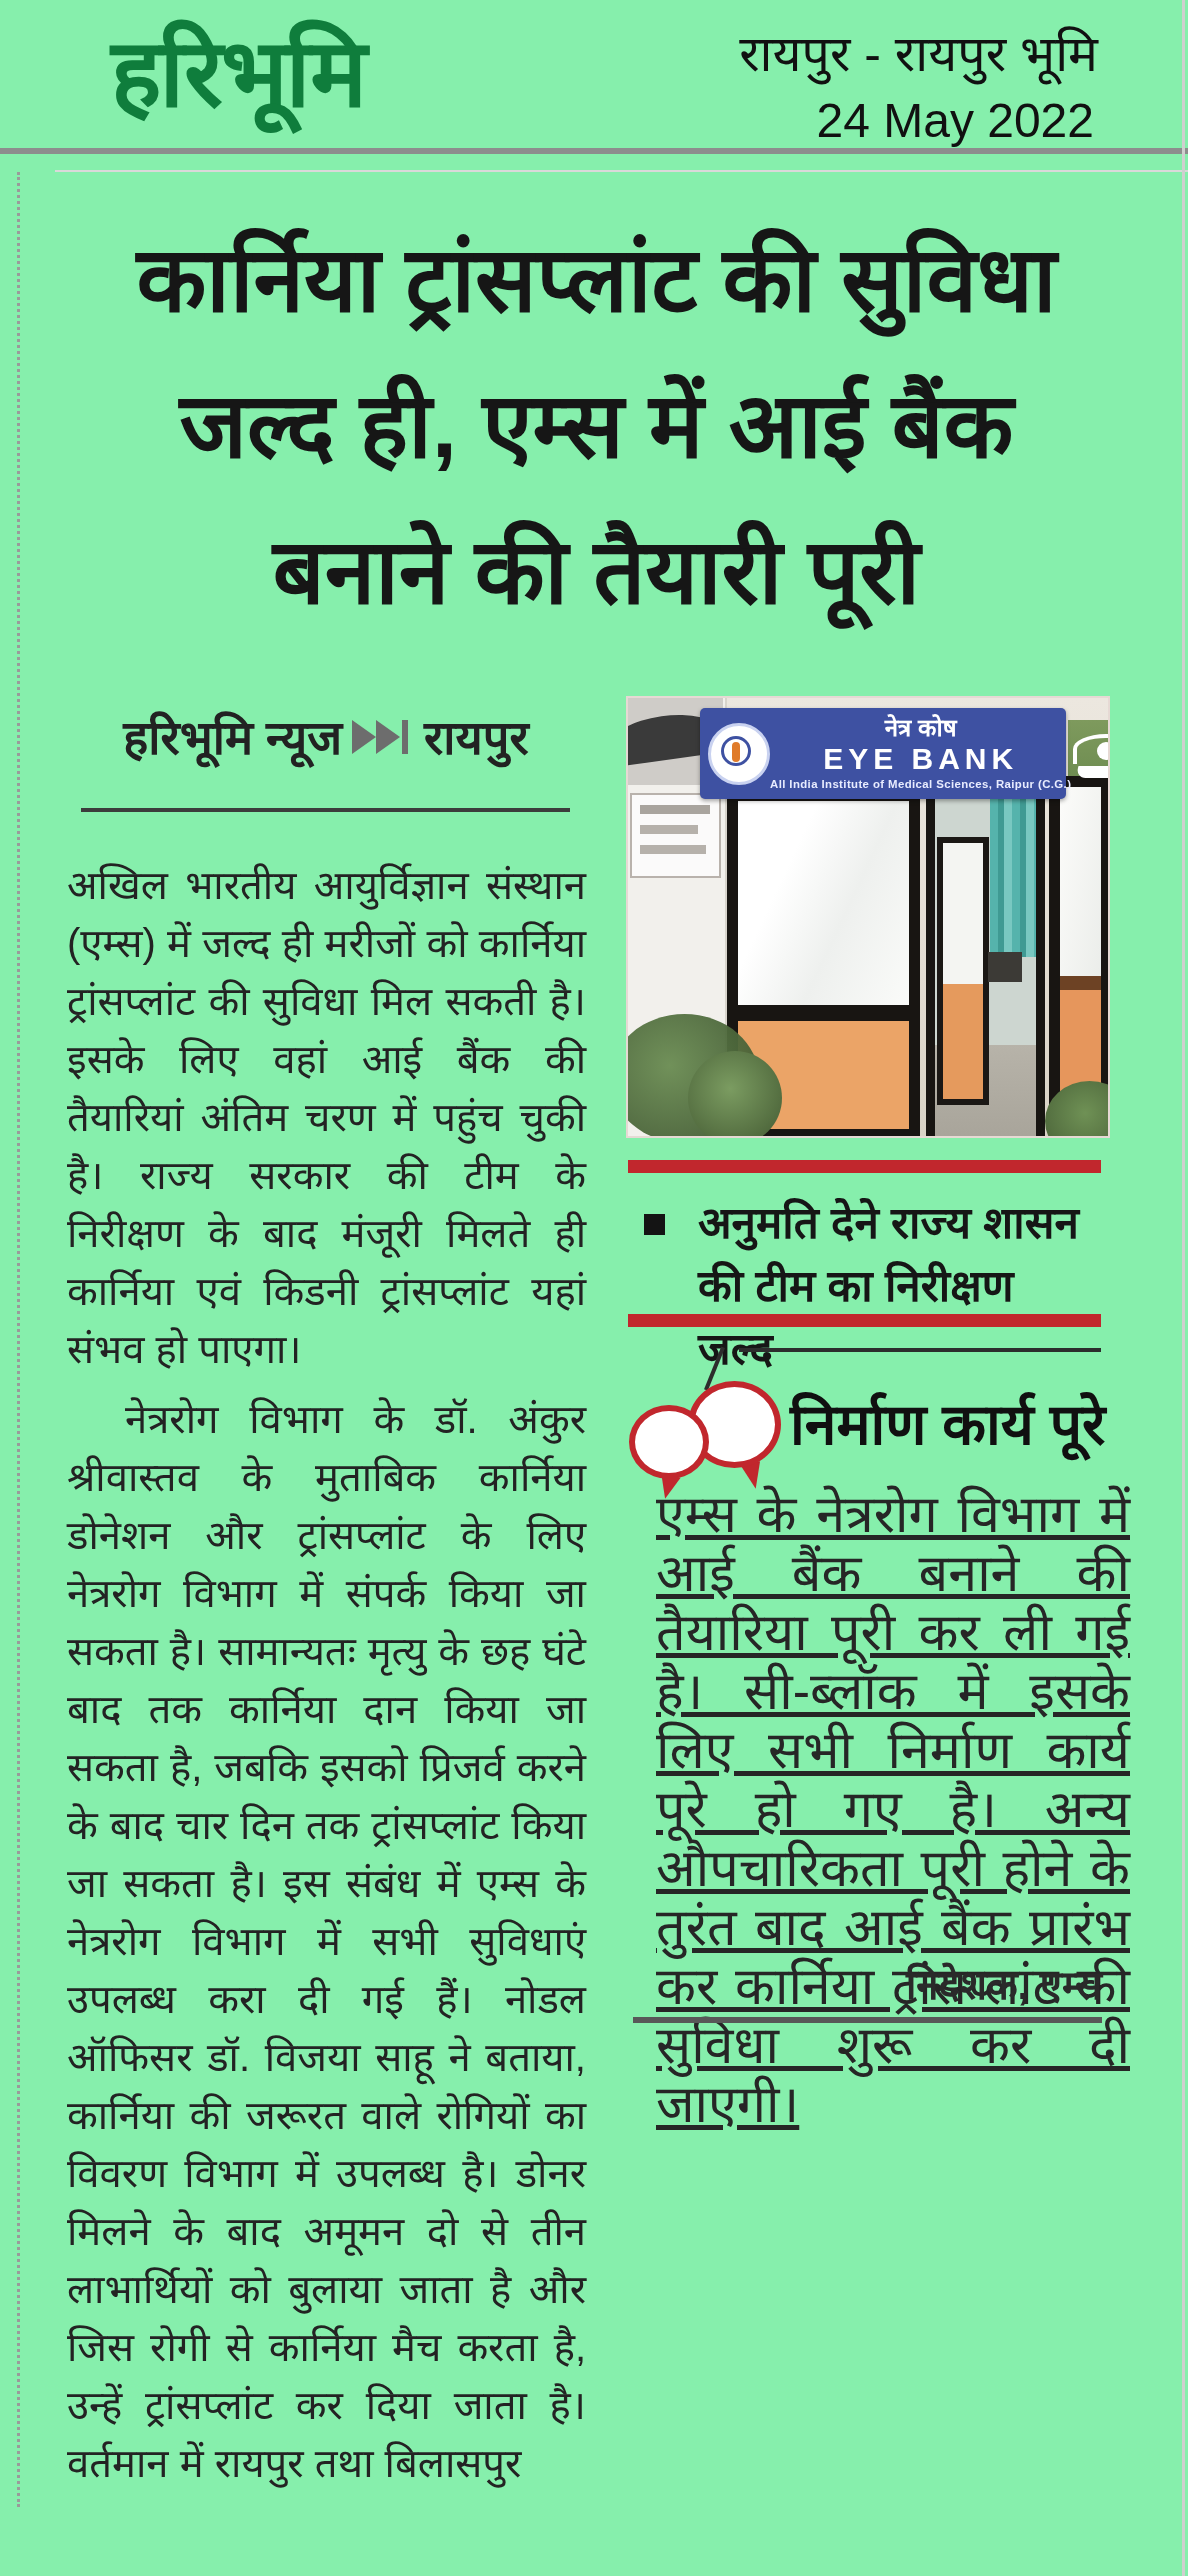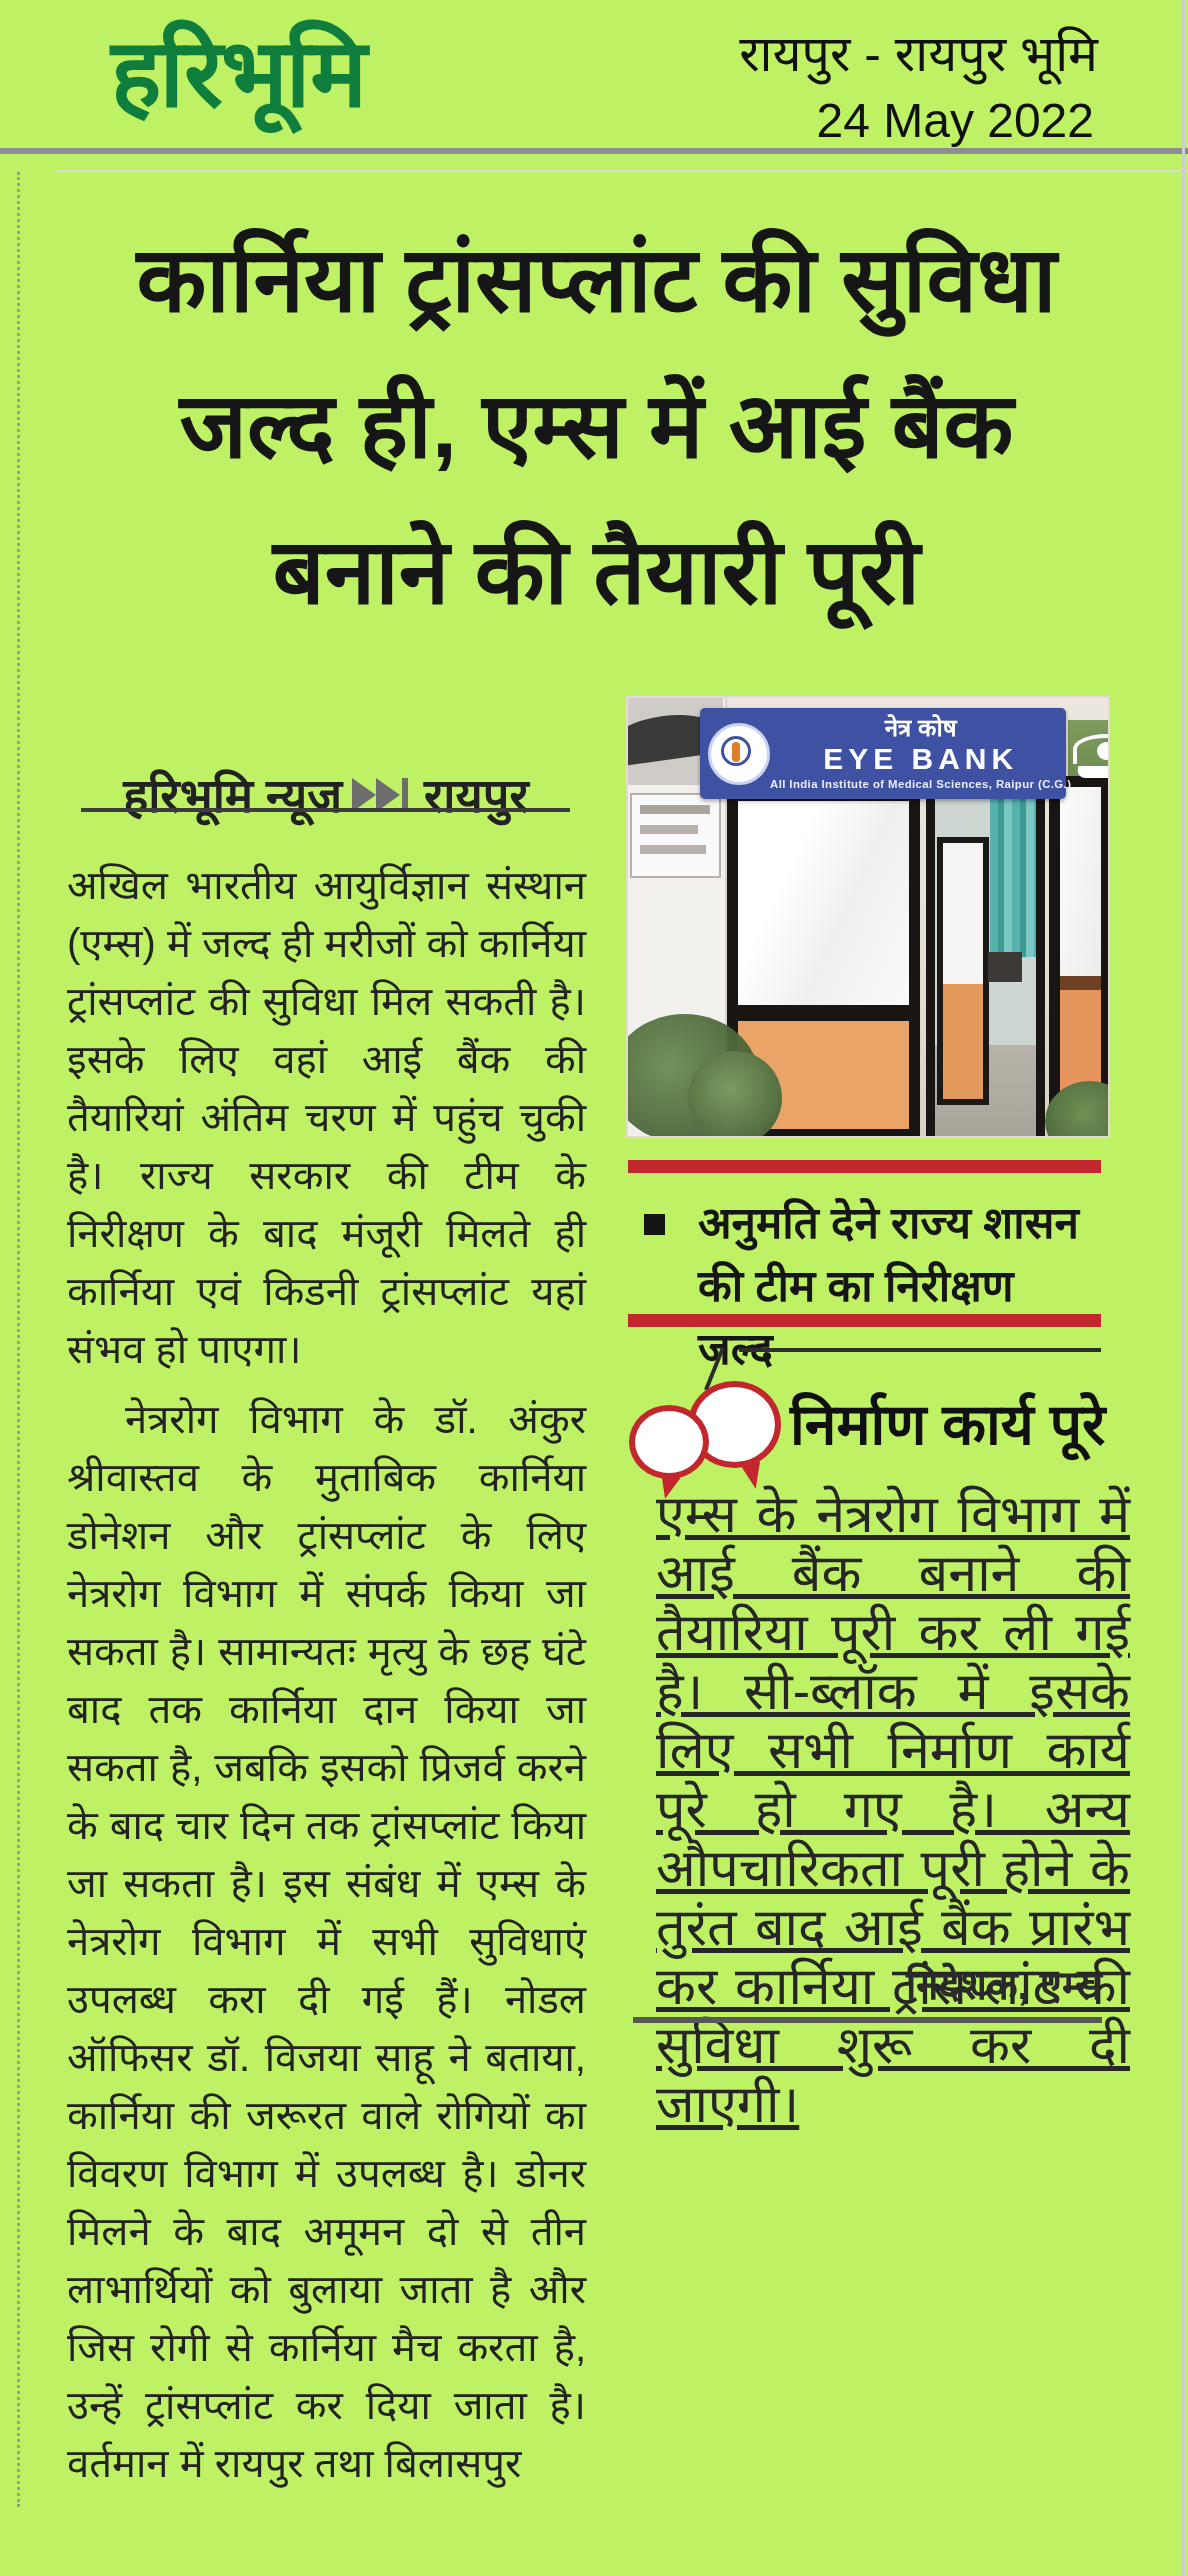--- a/index.html
+++ b/index.html
@@ -1,36 +1,36 @@
 <!DOCTYPE html>
 <html><head>
 <meta charset="utf-8">
 <style>
   html,body{margin:0;padding:0;background:#ffffff;}
-  #page{position:relative;width:1189px;height:2576px;background:#bef264;overflow:hidden;
+  #page{position:relative;width:1189px;height:2576px;background:#86efac;overflow:hidden;
         font-family:"Liberation Sans","DejaVu Sans",sans-serif;color:#1c1c1c;}
   .abs{position:absolute;}
 
   
   #masthead-logo{left:111px;top:14px;font-size:95px;font-weight:800;letter-spacing:-2px;line-height:119px;}
   #edition-line{right:91px;top:18px;font-size:50px;color:#111;white-space:nowrap;}
   #date-line{right:95px;top:93px;font-size:48px;color:#111;white-space:nowrap;}
   #masthead-rule{left:0;top:148px;width:1189px;height:6px;background:#8d8d8d;}
 
   
   #frame-top{left:55px;top:170px;width:1134px;height:0;border-top:2px solid #d9d9d9;}
   #frame-left{left:17px;top:172px;width:0;height:2335px;border-left:3px dotted #9a9a9a;}
   #frame-right{left:1182px;top:0;width:0;height:2576px;border-left:3px solid #cfcfcf;}
 
   
   #headline{left:30px;top:207px;width:1133px;text-align:center;font-size:91px;line-height:146px;
             font-weight:800;color:#161616;}
 
   
-  #byline{left:55px;top:762px;width:542px;text-align:center;font-size:47px;font-weight:800;color:#222;}
+  #byline{left:55px;top:704px;width:542px;text-align:center;font-size:47px;font-weight:800;color:#222;}
   #byline .ff{display:inline-block;position:relative;width:62px;height:34px;margin:0 10px;vertical-align:baseline;}
   #byline .tri{position:absolute;top:0;width:0;height:0;border-top:17px solid transparent;
                border-bottom:17px solid transparent;border-left:24px solid #6d6d6d;}
   #byline .tri.t1{left:0;} #byline .tri.t2{left:24px;}
   #byline .bar{position:absolute;left:50px;top:0;width:6px;height:34px;background:#6d6d6d;}
   #byline-rule{left:81px;top:808px;width:489px;height:4px;background:#3c3c3c;}
 
   
   .bodytxt{font-size:40px;line-height:58px;text-align:justify;color:#232323;}
   #col1{left:55px;top:844px;width:543px;}

